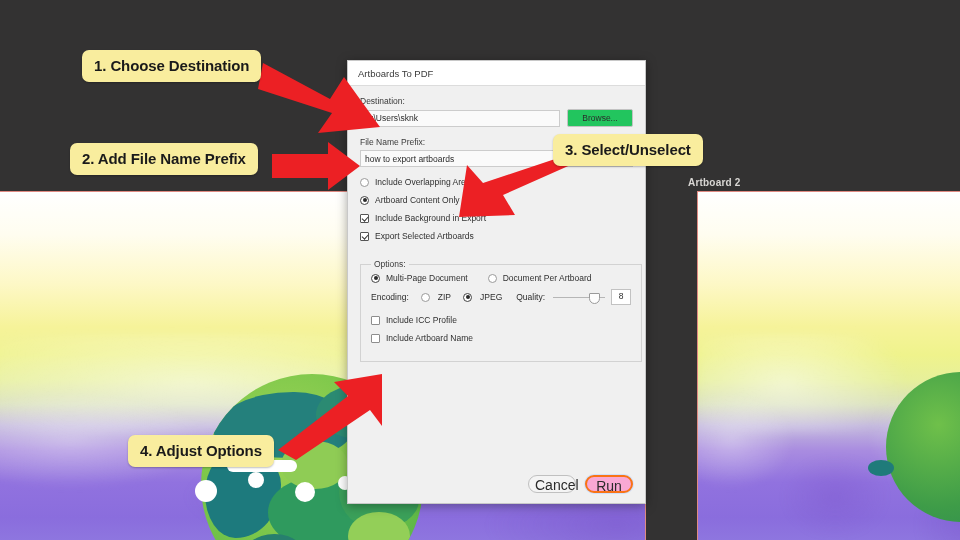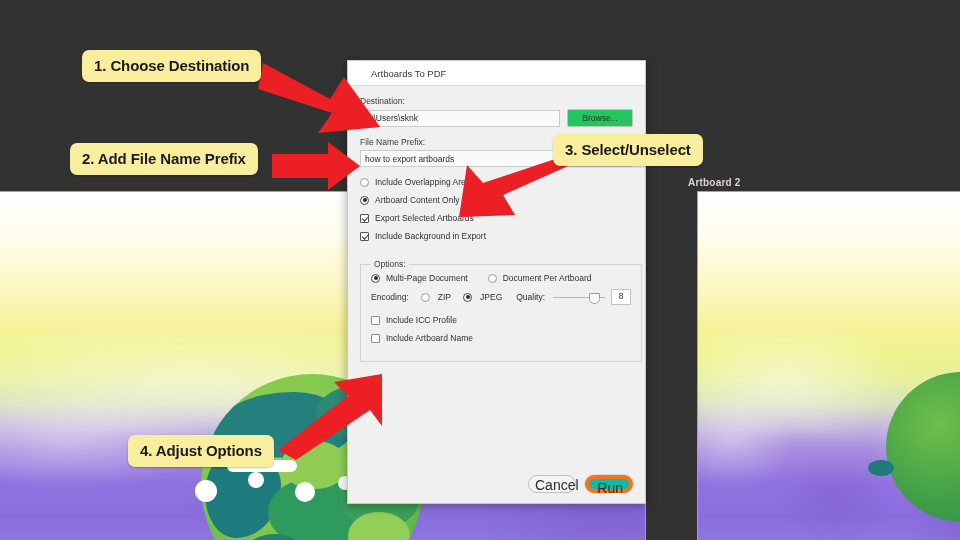--- a/index.html
+++ b/index.html
@@ -96,21 +96,21 @@
     box-shadow: 0 2px 10px rgba(0,0,0,.35);
     box-sizing: border-box;
     font-size: 9px;
     color: #2b2b2b;
   }
   #dialog-titlebar {
     height: 25px;
     background: #ffffff;
     border-bottom: 1px solid #dcdcdc;
     display: flex; align-items: center;
-    padding-left: 23px;
+    padding-left: 10px;
     box-sizing: border-box;
   }
   #dialog-title { font-size: 9.5px; color: #3a3a3a; }
 
   .dlg-body { padding: 10px 12px 9px 12px; }
 
   .field-label { display: block; margin-bottom: 3px; color: #3a3a3a; font-size: 8.5px; }
   .row { display: flex; align-items: center; gap: 7px; margin-bottom: 10px; }
   .txt-input {
     flex: 1;
@@ -203,24 +203,23 @@
     width: 48px; height: 18px;
     border-radius: 9px;
     background: #f4f4f4;
     border: 1px solid #c0c0c0;
     font-size: 14px;
     color: #2b2b2b;
     font-family: "Liberation Sans", sans-serif;
     cursor: pointer;
   }
   .btn.primary {
-    border: 4px solid #f97316;
+    border: 2px solid #f97316;
     box-shadow: 0 0 0 1px #cfe0fa;
-    background: #14b8a6;
-    text-align: right;
+    background: #f9a8d4;
   }
 
   
   .callout {
     position: absolute;
     background: #f9ed9e;
     border-radius: 7px;
     color: #1a1a1a;
     font-size: 15px;
     font-weight: bold;
@@ -297,25 +296,25 @@
       <div class="opt-row">
         <span class="radio"></span>
         <span class="opt-label">Include Overlapping Areas</span>
       </div>
       <div class="opt-row">
         <span class="radio on"></span>
         <span class="opt-label">Artboard Content Only</span>
       </div>
       <div class="opt-row">
         <span class="check on"></span>
-        <span class="opt-label">Export Selected Artboards</span>
+        <span class="opt-label">Include Background in Export</span>
       </div>
       <div class="opt-row">
         <span class="check on"></span>
-        <span class="opt-label">Include Background in Export</span>
+        <span class="opt-label">Export Selected Artboards</span>
       </div>
 
       <fieldset class="options">
         <legend>Options:</legend>
 
         <div class="opt-row" style="gap:6px;margin-bottom:4px;">
           <span class="radio on"></span>
           <span class="opt-label" style="margin-right:14px;">Multi-Page Document</span>
           <span class="radio"></span>
           <span class="opt-label">Document Per Artboard</span>

